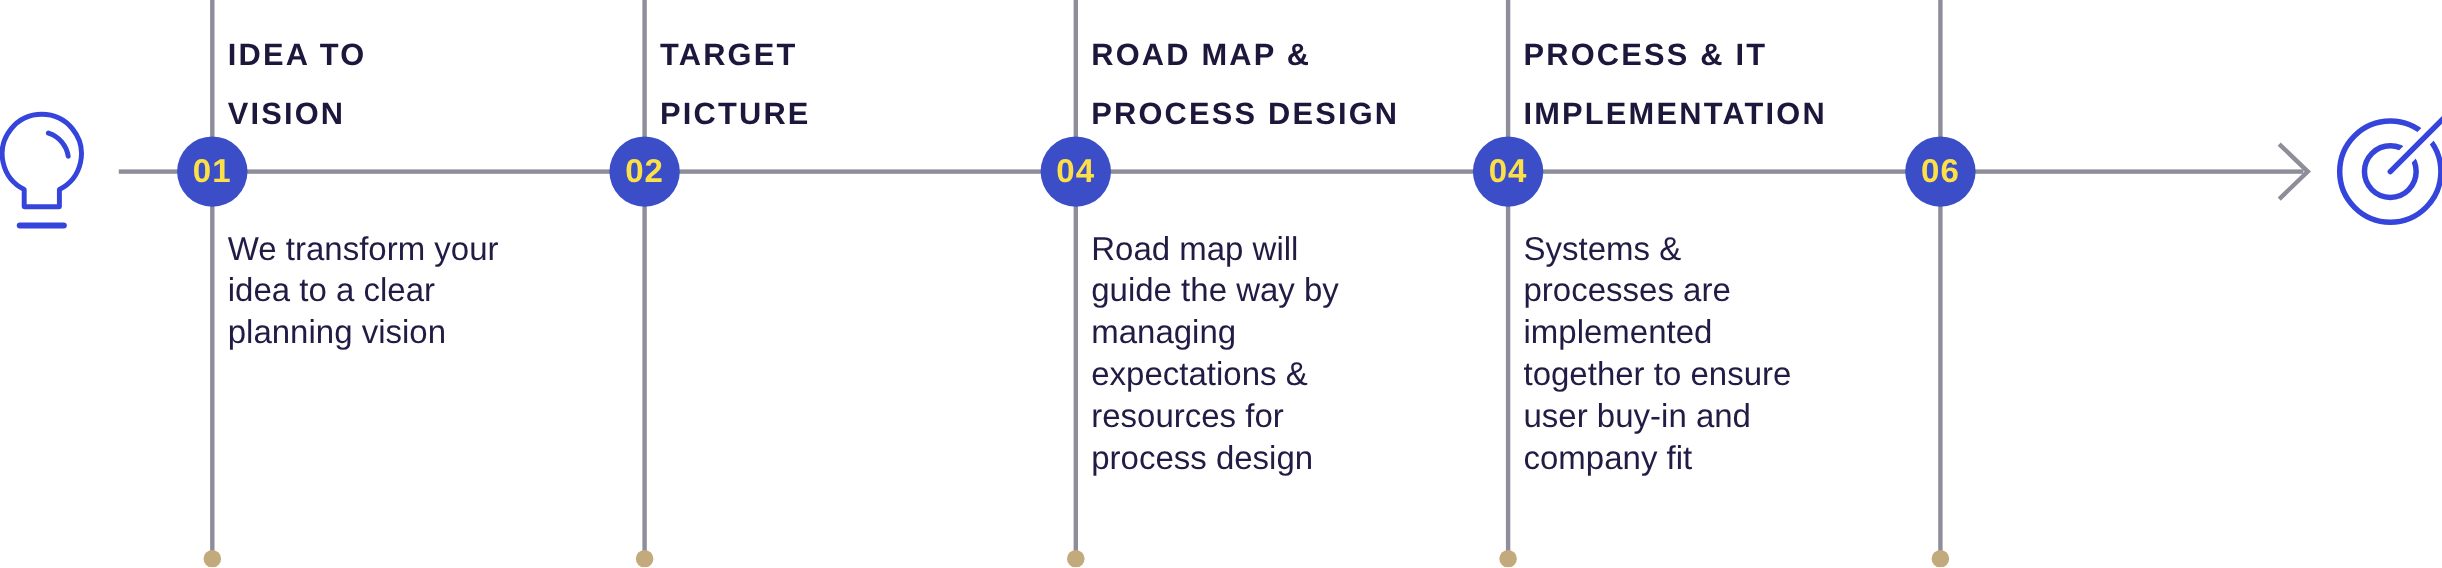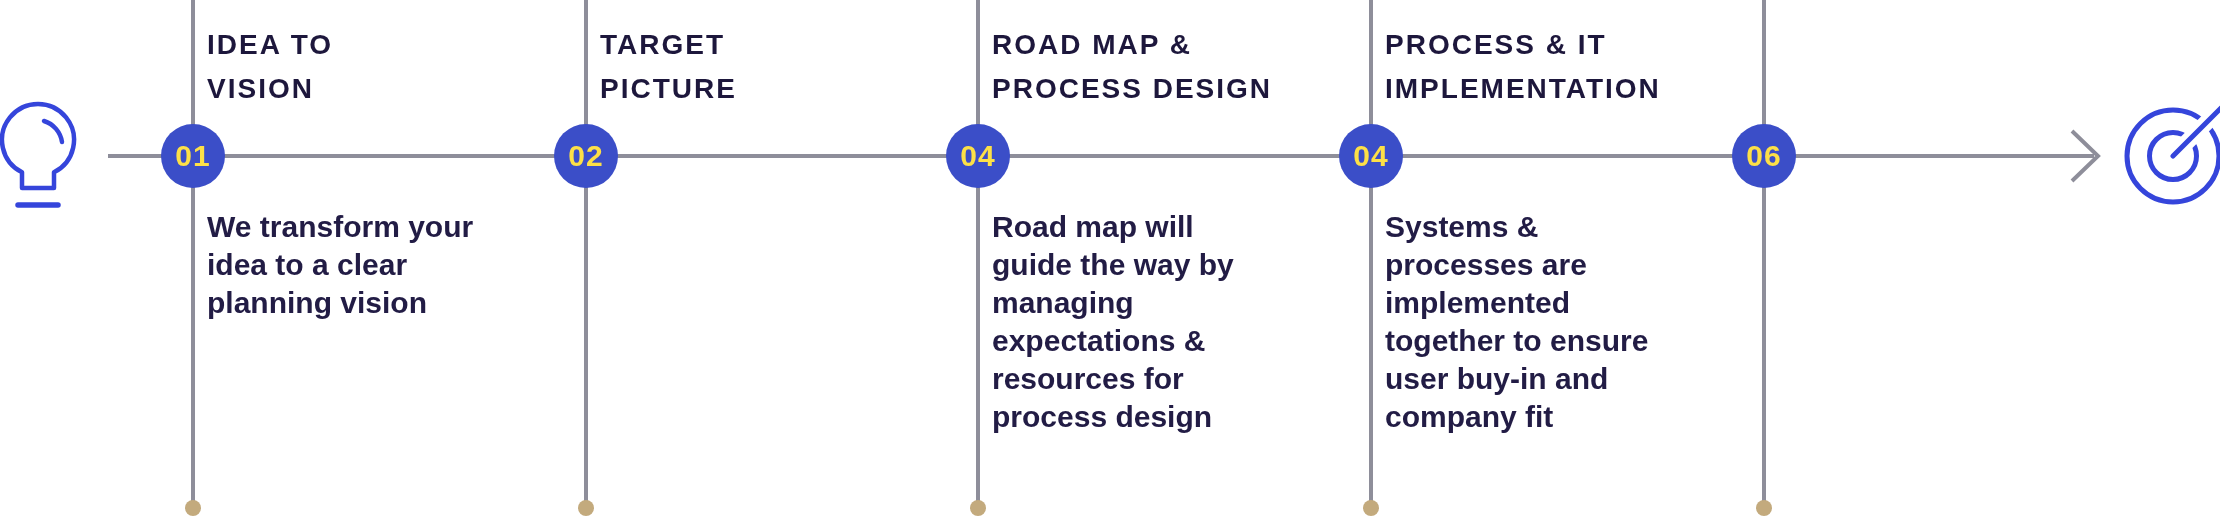--- a/index.html
+++ b/index.html
@@ -76,33 +76,33 @@
     letter-spacing: 1px;
   }
   .title {
     position: absolute;
     left: 14px;
     top: 23px;
     width: 340px;
     color: #1D173C;
     font-size: 28px;
     font-weight: bold;
-    line-height: 44px;
+    line-height: 54px;
     letter-spacing: 2px;
     white-space: pre-line;
     z-index: 2;
   }
   .desc {
     position: absolute;
     left: 14px;
     top: 208px;
     width: 345px;
     color: #221C45;
     font-size: 30px;
-    font-weight: bold;
+    font-weight: normal;
     line-height: 38px;
     white-space: pre-line;
     z-index: 2;
   }
   
   .bulb-svg {
     position: absolute;
     left: 0;
     top: 98px;
     z-index: 2;

